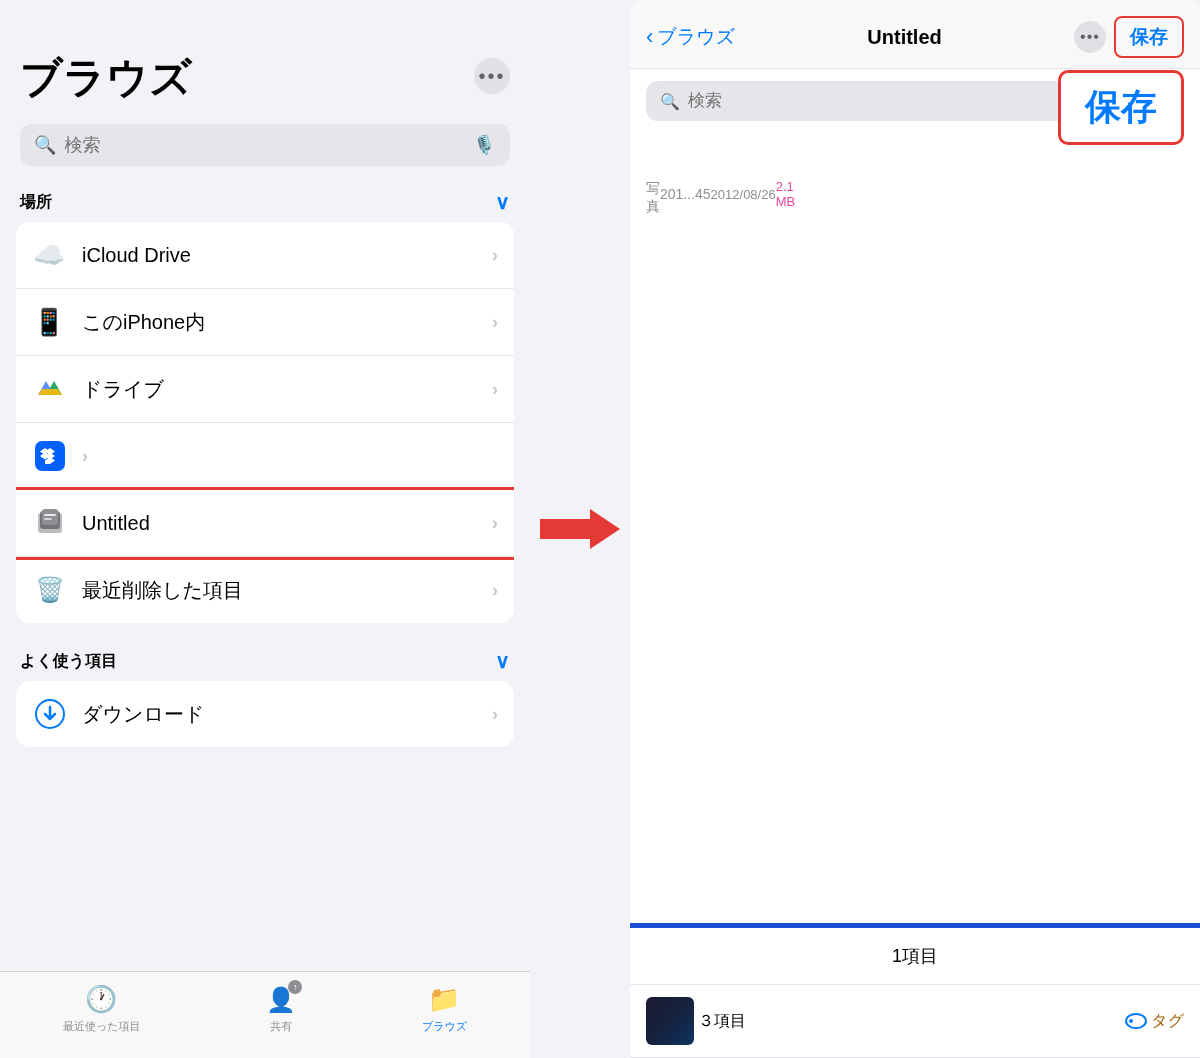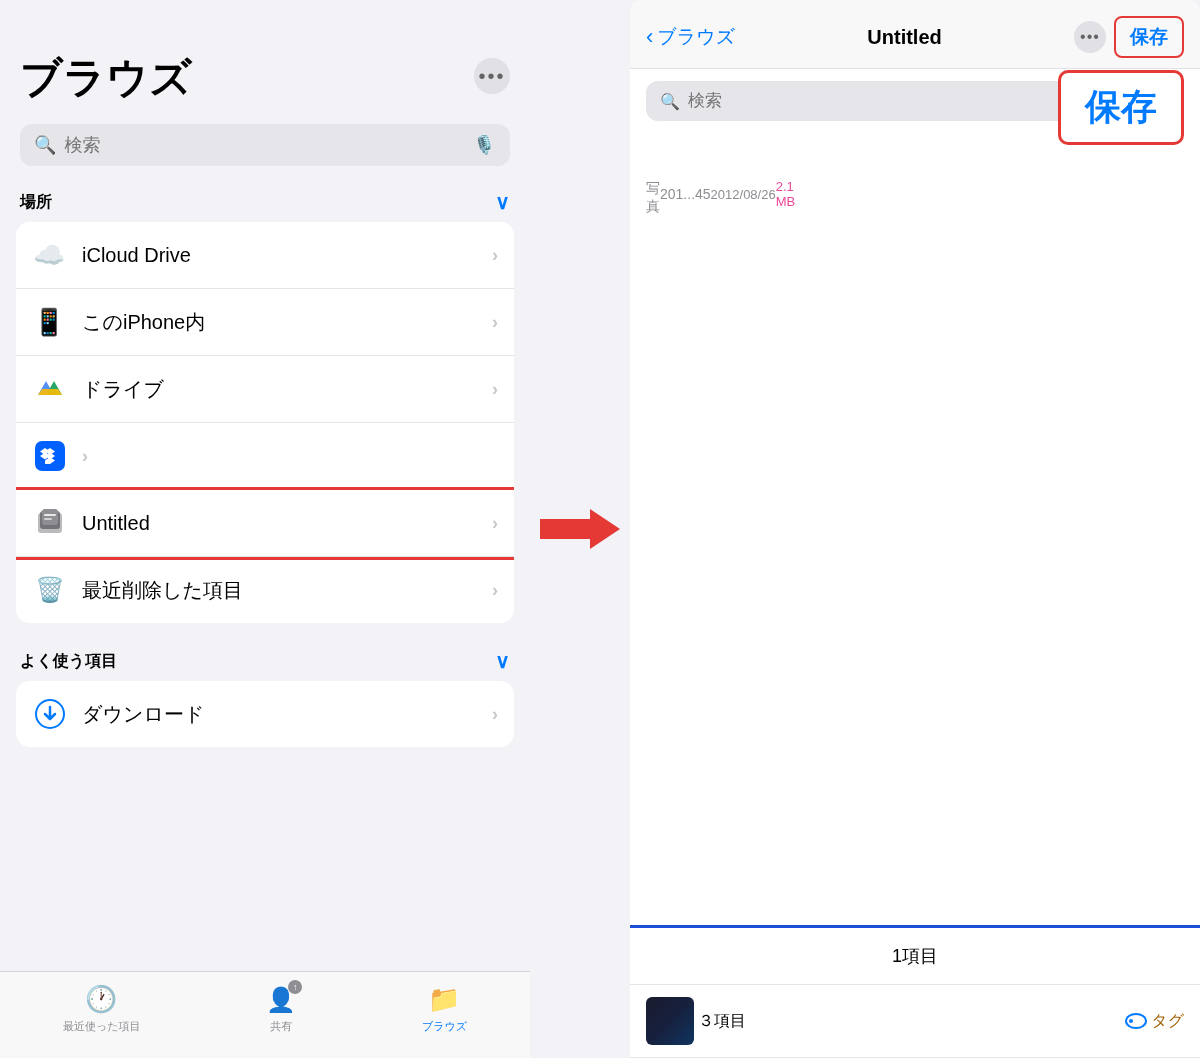--- a/index.html
+++ b/index.html
@@ -345,21 +345,21 @@
       font-size: 13px;
       color: #ec4899;
     }
 
     .item-count {
       text-align: center;
       font-size: 18px;
       color: #000;
       font-weight: 500;
       padding: 16px;
-      border-top: 3px solid #1d4ed8;
+      border-top: 5px solid #1d4ed8;
       border-bottom: 1px solid #e5e5ea;
       margin-top: auto;
     }
 
     .bottom-list-item {
       display: flex;
       align-items: center;
       padding: 12px 16px;
       border-bottom: 1px solid #e5e5ea;
       gap: 4px;

